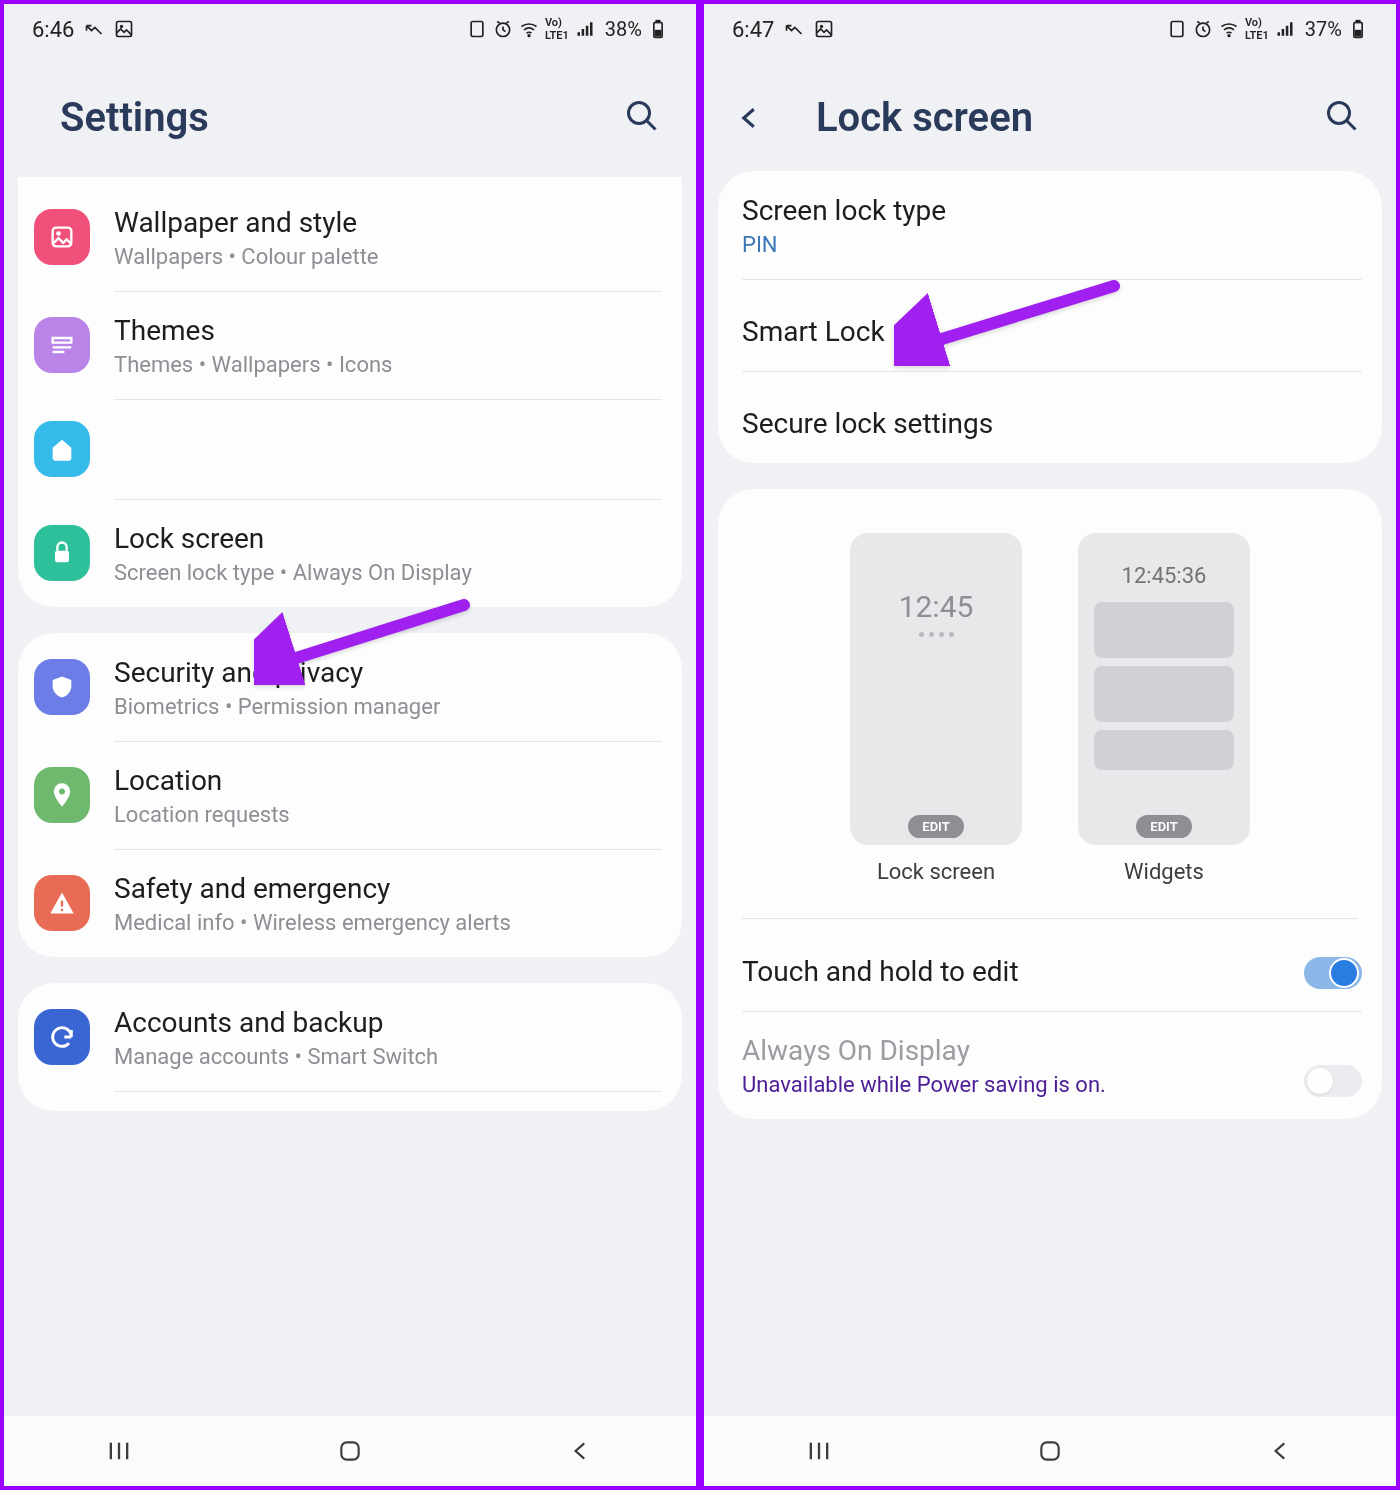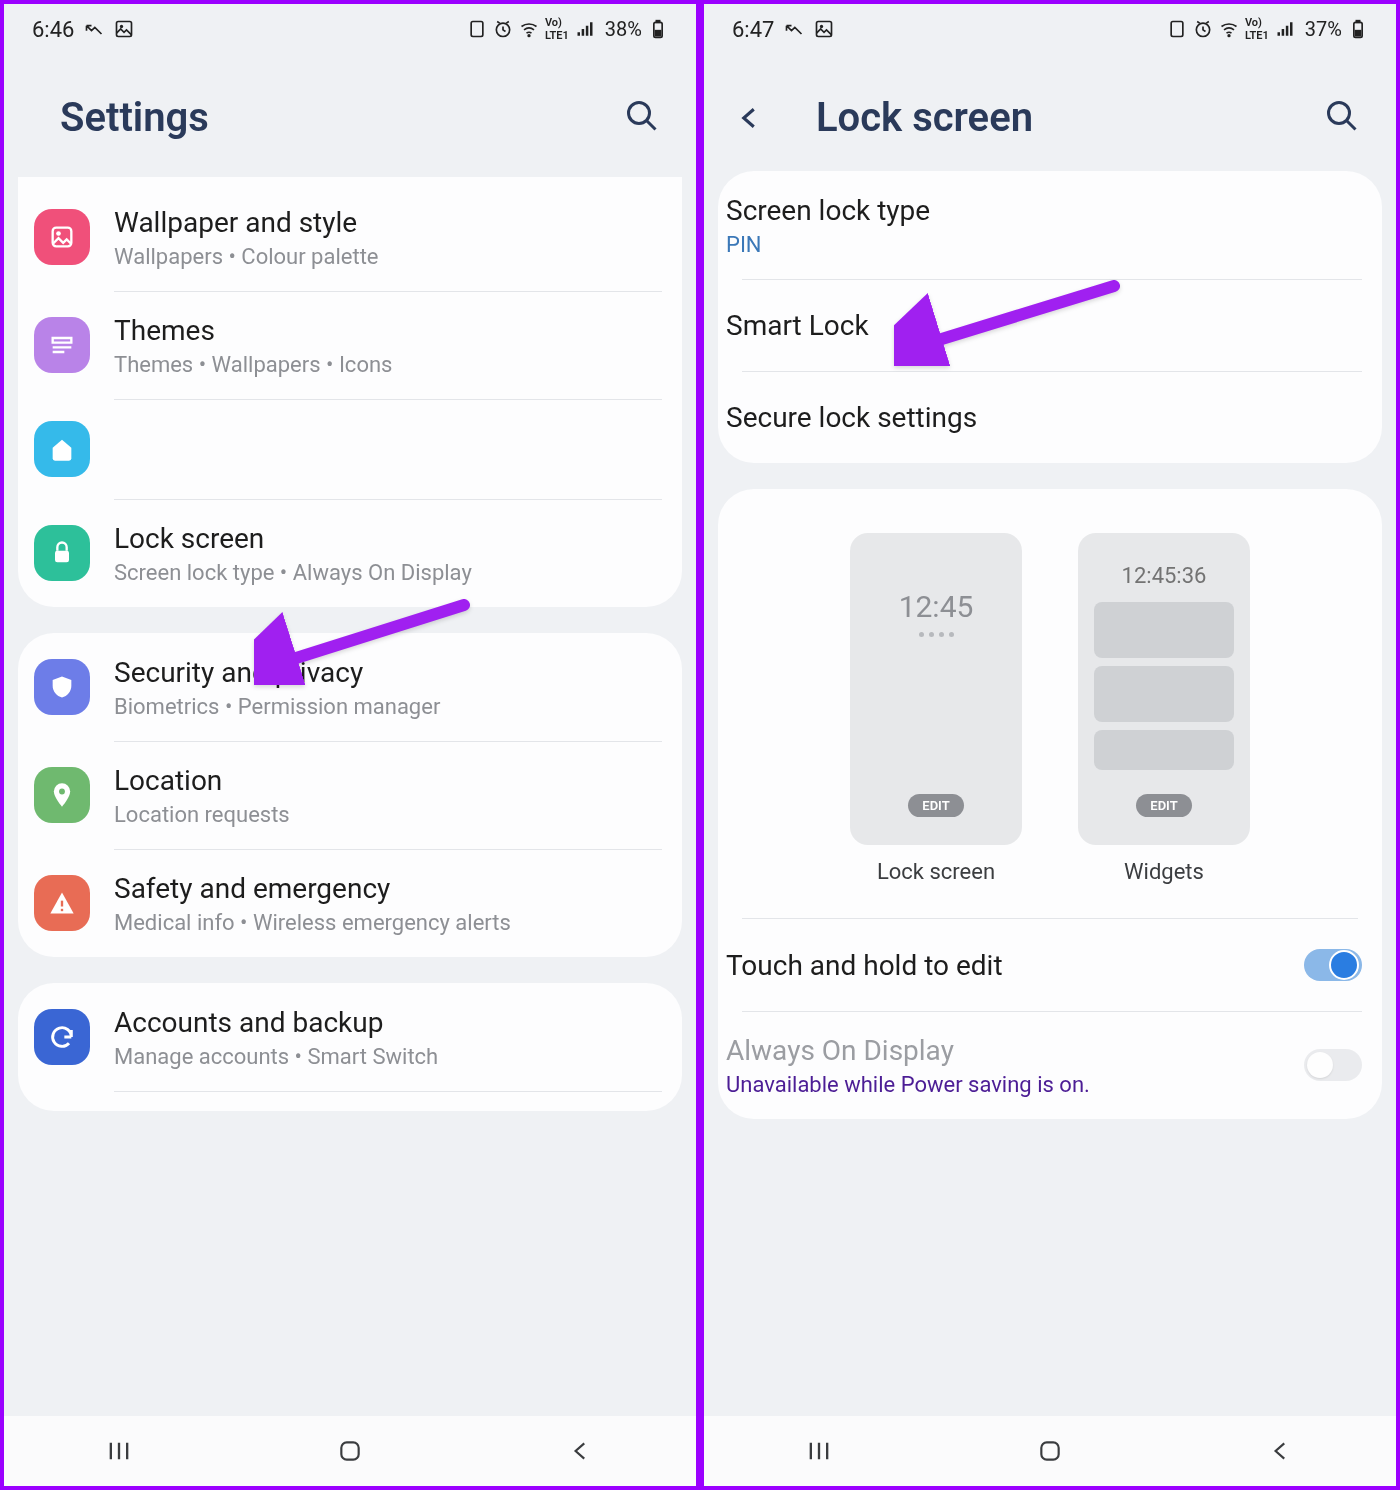--- a/index.html
+++ b/index.html
@@ -78,21 +78,21 @@
     position: relative;
   }
   .row + .row::before {
     content:"";
     position:absolute;
     top:0; left: 96px; right: 20px;
     height:1px;
     background:#e3e5e9;
   }
   .row-noicon + .row-noicon::before { left: 24px; }
-  .row-noicon { padding-left: 8px; }
+  .row-noicon { padding-left: 24px; align-items: flex-end; }
   .icon-circle {
     width: 56px; height: 56px;
     border-radius: 18px;
     margin-right: 24px;
     display:flex; align-items:center; justify-content:center;
     flex-shrink:0;
   }
   .row-text { flex:1; min-width: 0;}
   .row-title { font-size: 28px; color:#1d1d1d; font-weight: 400; line-height:1.25;}
   .row-sub { font-size: 22px; color:#8d8f94; margin-top: 4px;}
@@ -127,21 +127,21 @@
     width: 172px; height: 312px;
     background:#e7e8ea; border-radius: 18px;
     position:relative;
     display:flex; flex-direction:column; align-items:center;
     padding-top: 56px;
   }
   .preview-time { font-size: 30px; color:#8d8f94; }
   .preview-dots { display:flex; gap:5px; margin-top:8px;}
   .preview-dots span { width:5px; height:5px; border-radius:50%; background:#b7b9bd;}
   .preview-edit {
-    position:absolute; bottom:28px;
+    position:absolute; bottom:7px;
     background:#8d8f94; color:#fff; font-size:13px; font-weight:600;
     padding: 4px 14px; border-radius: 12px;
   }
   .preview-label { font-size:22px; color:#3b3d40; margin-top: 14px;}
   .preview-widget-time { font-size: 22px; color:#737373; margin-bottom: 14px;}
   .widget-block { background:#cfd1d4; border-radius:8px; width:140px; height:40px; margin-bottom:8px;}
   .widget-block.tall { height:56px;}
 
   
   .navbar {

